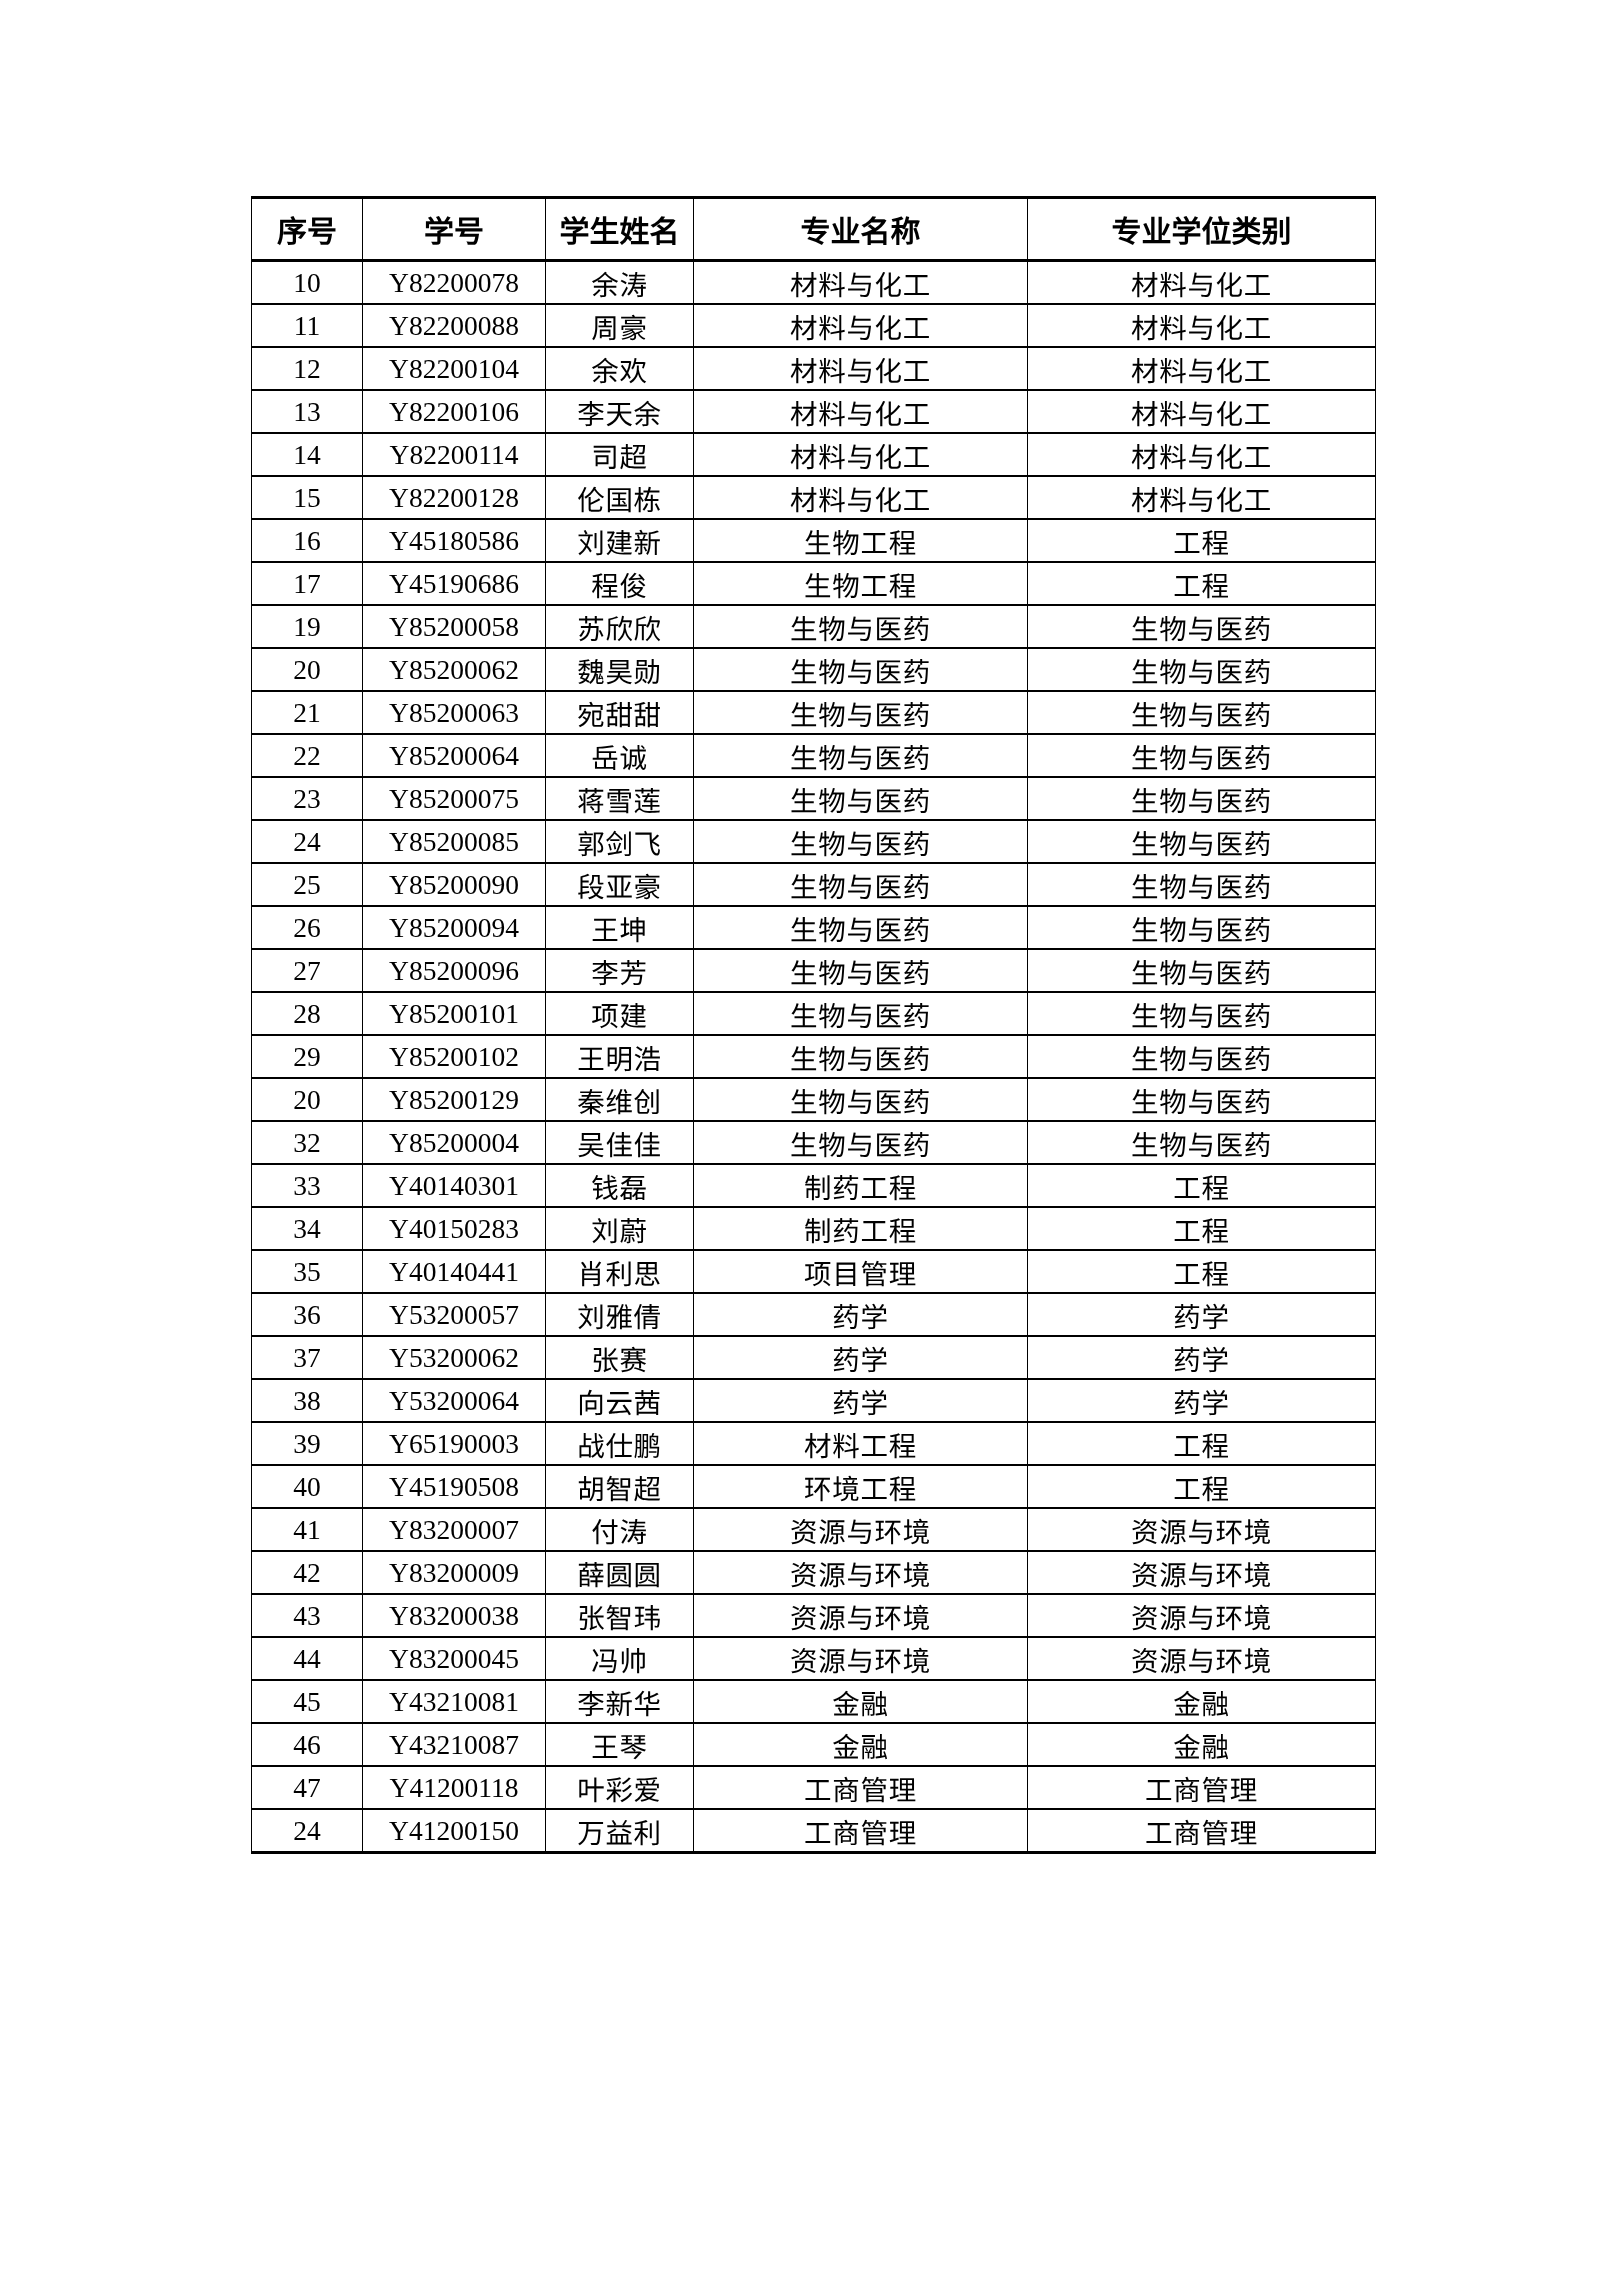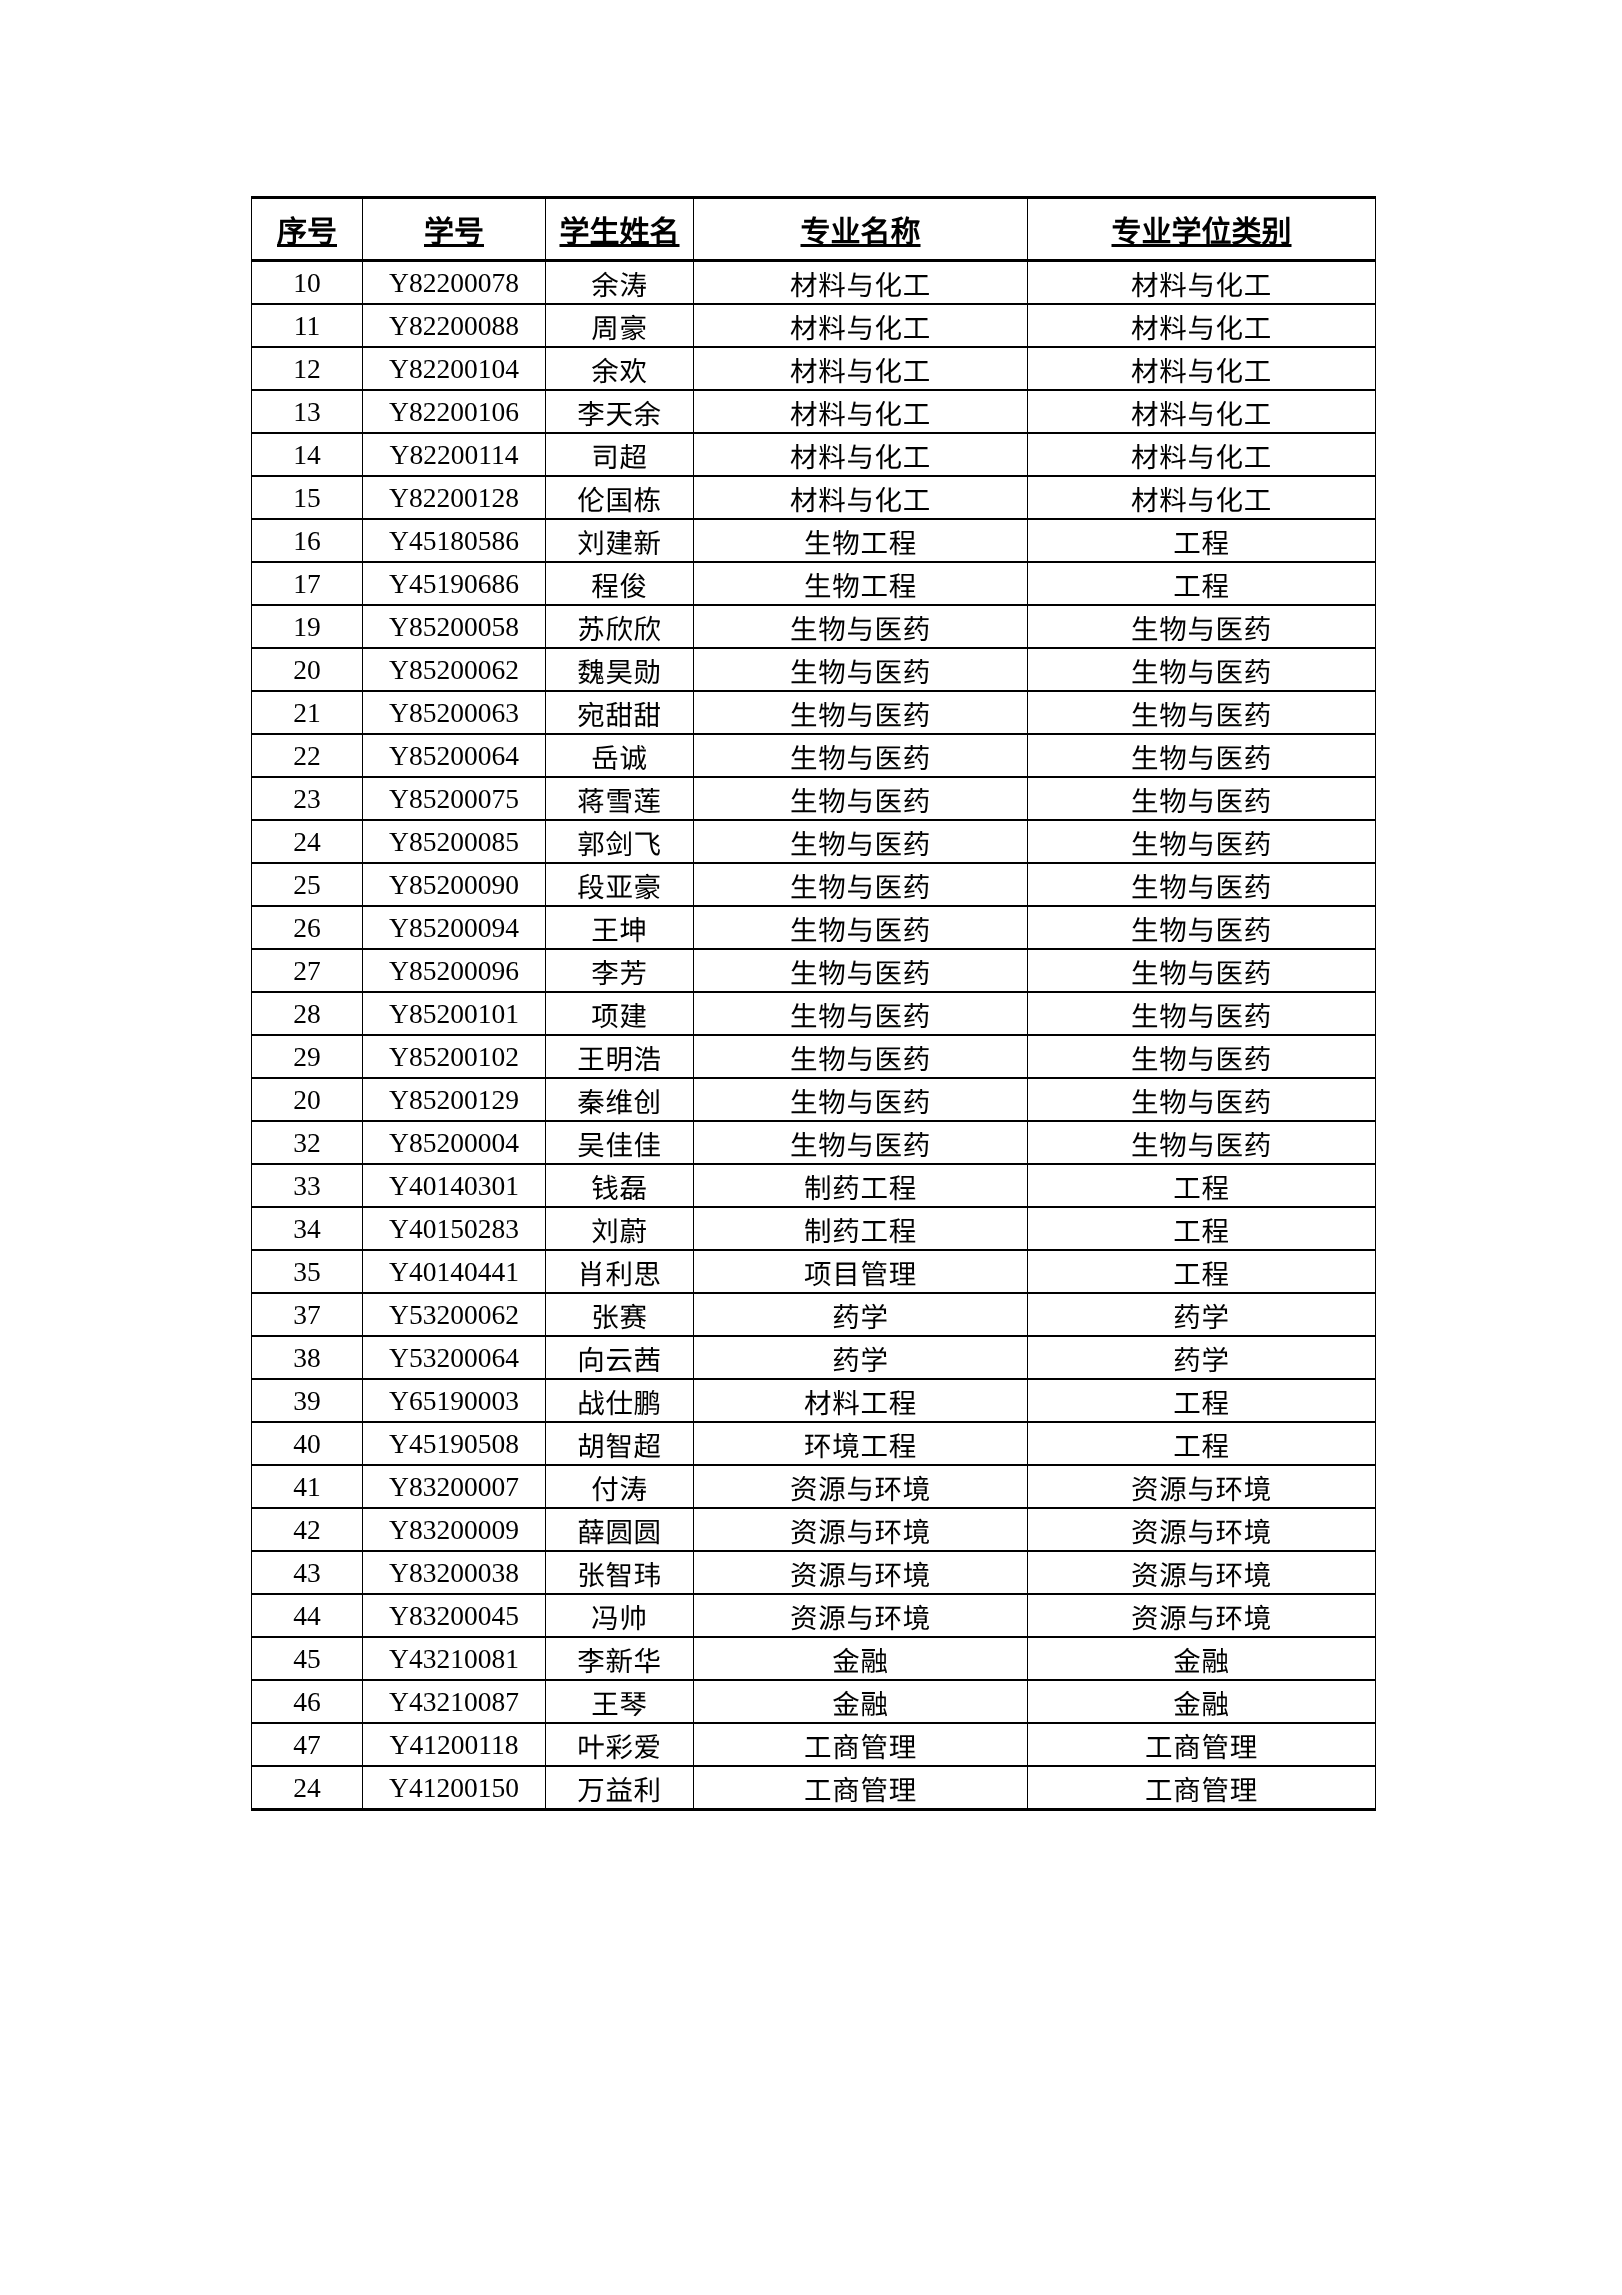--- a/index.html
+++ b/index.html
@@ -28,21 +28,20 @@
     height: 60px;
     font-family: "Liberation Sans", "DejaVu Sans", sans-serif;
     font-weight: bold;
     font-size: 30px;
     text-align: center;
     vertical-align: middle;
     border: 1.3px solid #000000;
     border-top: 3.3px solid #000000;
     border-bottom: 3.3px solid #000000;
     padding: 0;
-    text-decoration: underline;
   }
   table.roster td {
     height: 41px;
     font-size: 27.5px;
     text-align: center;
     vertical-align: middle;
     border: 1.3px solid #000000;
     border-bottom: 2.6px solid #000000;
     padding: 0;
     overflow: hidden;
@@ -236,20 +235,27 @@
     <td class="c-degree">工程</td>
   </tr>
         <tr>
     <td class="c-no">35</td>
     <td class="c-id">Y40140441</td>
     <td class="c-name">肖利思</td>
     <td class="c-major">项目管理</td>
     <td class="c-degree">工程</td>
   </tr>
         <tr>
+    <td class="c-no">36</td>
+    <td class="c-id">Y53200057</td>
+    <td class="c-name">刘雅倩</td>
+    <td class="c-major">药学</td>
+    <td class="c-degree">药学</td>
+  </tr>
+        <tr>
     <td class="c-no">37</td>
     <td class="c-id">Y53200062</td>
     <td class="c-name">张赛</td>
     <td class="c-major">药学</td>
     <td class="c-degree">药学</td>
   </tr>
         <tr>
     <td class="c-no">38</td>
     <td class="c-id">Y53200064</td>
     <td class="c-name">向云茜</td>

